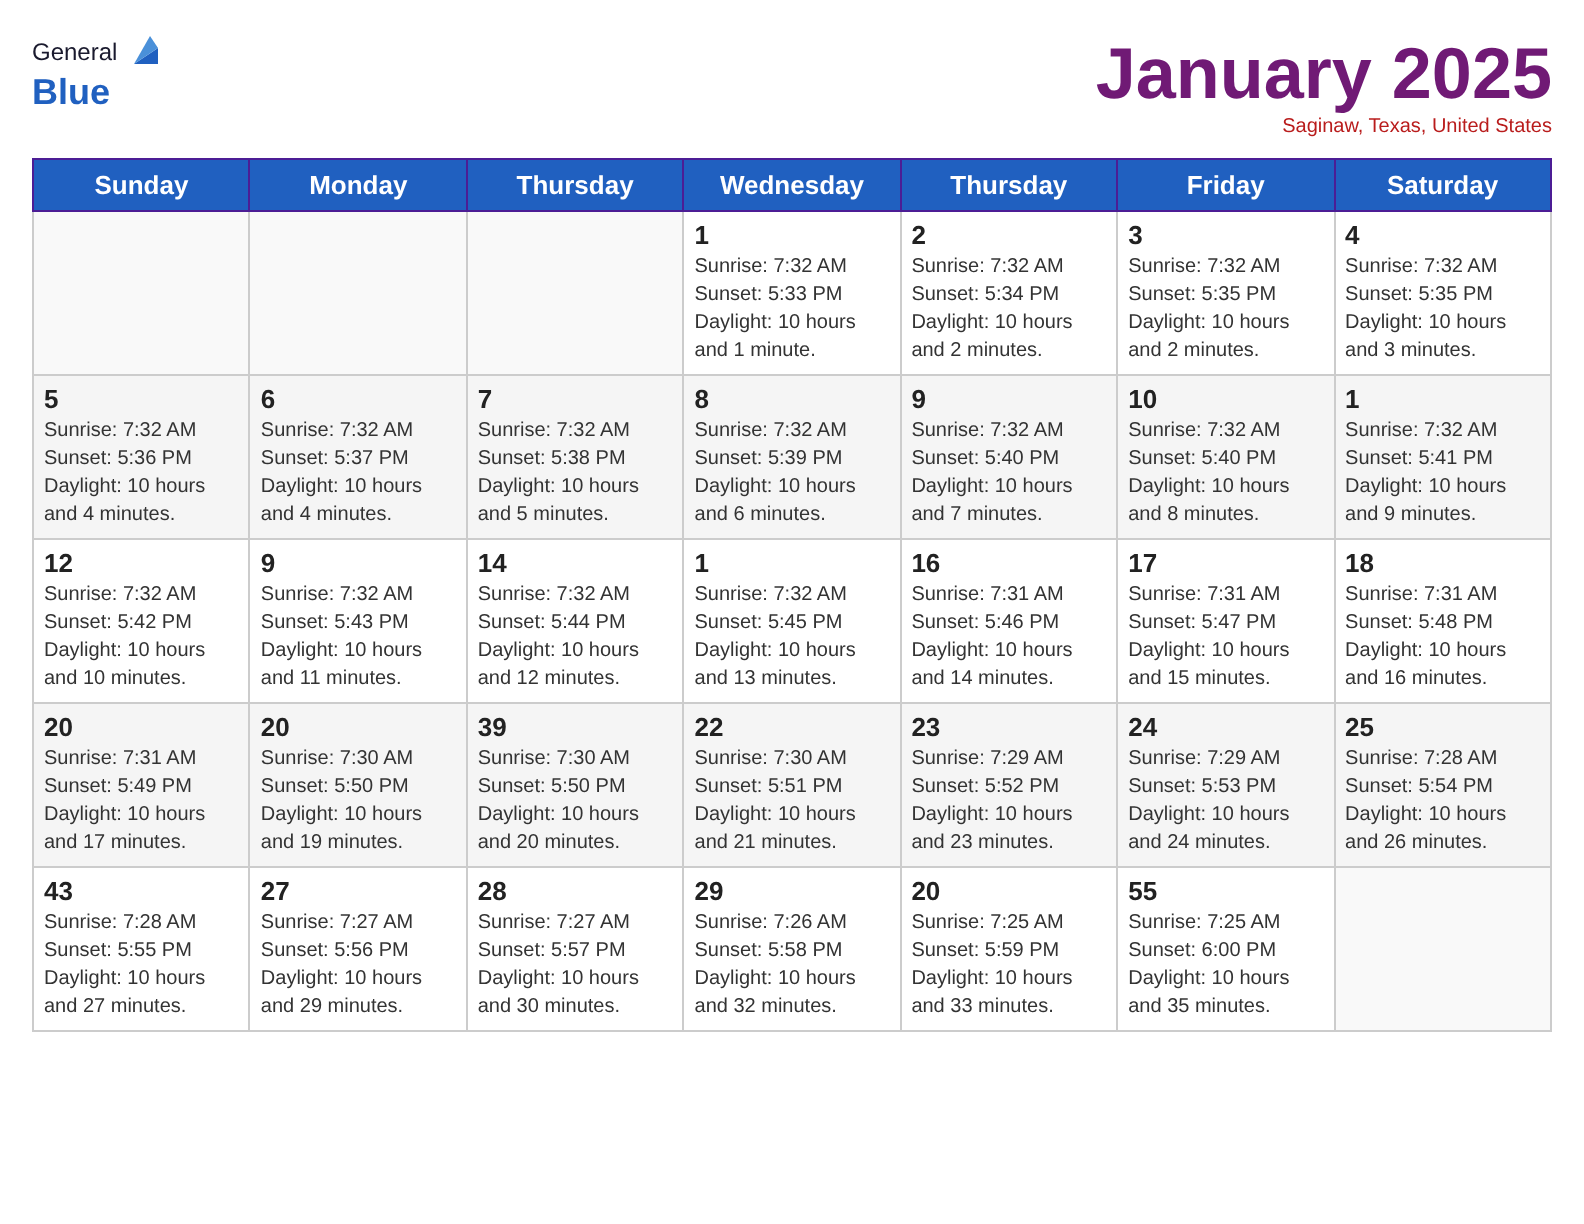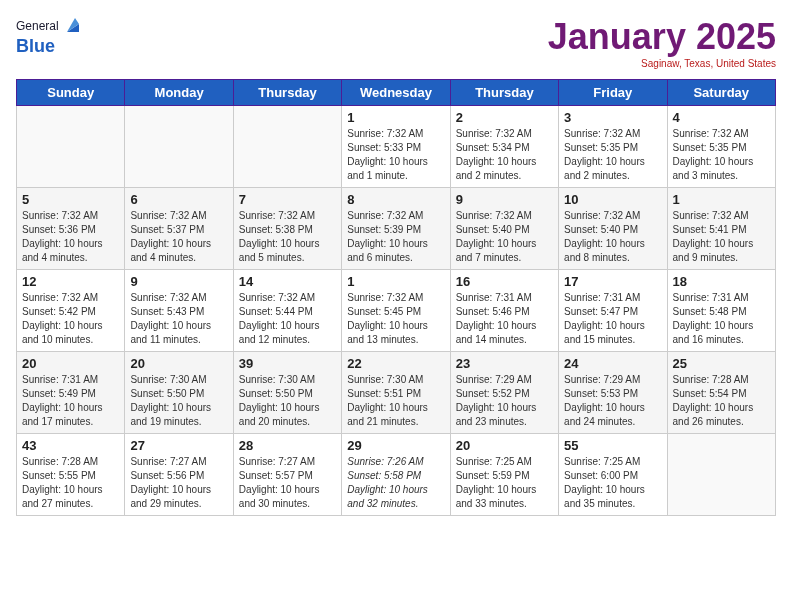--- a/index.html
+++ b/index.html
@@ -317,21 +317,21 @@
         </td>
         <td>
           <span class="day-number">28</span>
           <div class="cell-text" style="white-space: pre-line;">Sunrise: 7:27 AM
 Sunset: 5:57 PM
 Daylight: 10 hours
 and 30 minutes.</div>
         </td>
         <td>
           <span class="day-number">29</span>
-          <div class="cell-text" style="white-space: pre-line; font-style: italic;">Sunrise: 7:26 AM
+          <div class="cell-text" style="white-space: pre-line;">Sunrise: 7:26 AM
 Sunset: 5:58 PM
 Daylight: 10 hours
 and 32 minutes.</div>
         </td>
         <td>
           <span class="day-number">20</span>
           <div class="cell-text" style="white-space: pre-line;">Sunrise: 7:25 AM
 Sunset: 5:59 PM
 Daylight: 10 hours
 and 33 minutes.</div>

